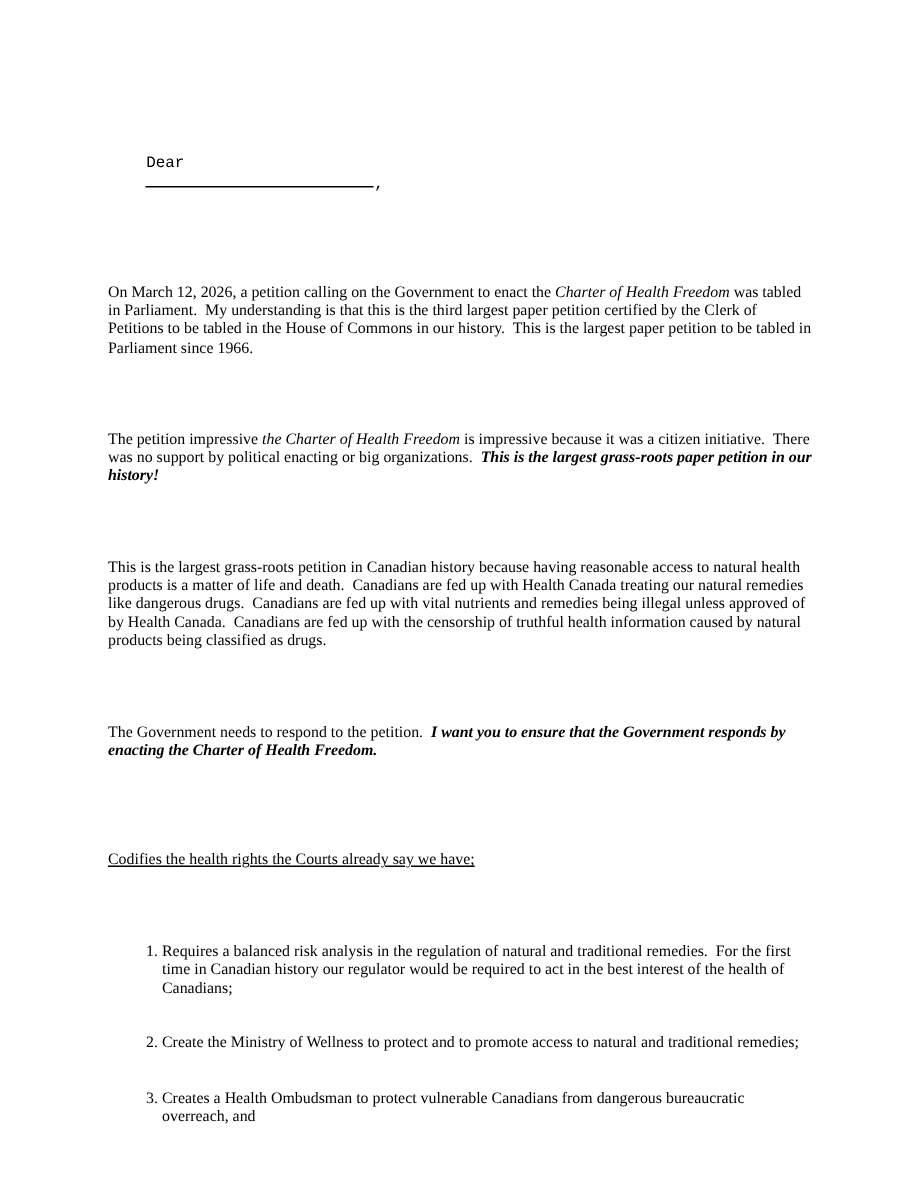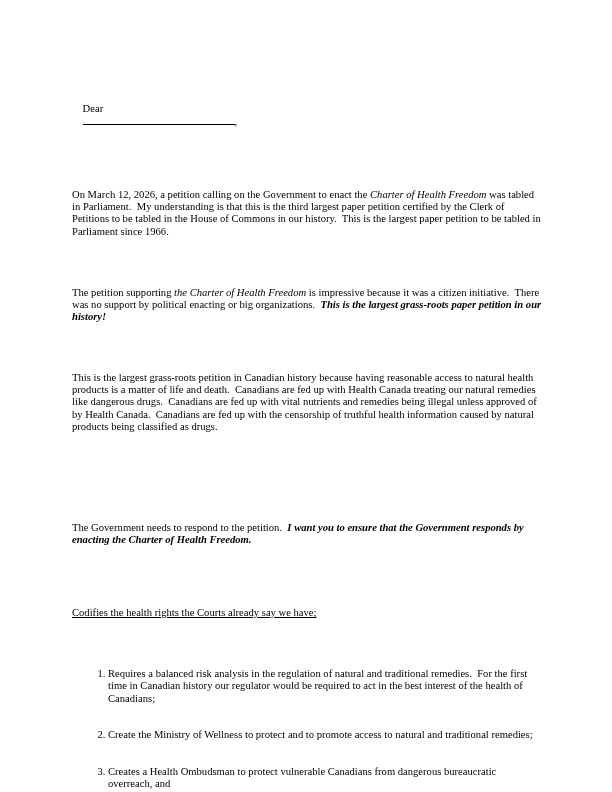--- a/index.html
+++ b/index.html
@@ -11,32 +11,32 @@
   p { margin: 0 0 12.2px 0; }
   .blank { display: inline-block; width: 152px; border-bottom: 1px solid #000; height: 9px; vertical-align: baseline; }
   ol { margin: 0 0 12.2px 0; padding-left: 36px; }
   ol li { padding-left: 0; margin: 0; }
   .bi { font-weight: bold; font-style: italic; }
 </style>
 </head>
 <body>
 
 <div class="page" style="white-space: pre-wrap;">
-  <p style="white-space: pre-wrap;">
+  <p style="white-space: pre-wrap; font-family: Liberation Mono, monospace;">
     <span>Dear</span>
     <span class="blank"></span><span>,</span>
   </p>
 
   <p style="white-space: pre-wrap;"><span>On March 12, 2026, a petition calling on the Government to enact the </span><i>Charter of Health Freedom</i><span> was tabled in Parliament.  My understanding is that this is the third largest paper petition certified by the Clerk of Petitions to be tabled in the House of Commons in our history.  This is the largest paper petition to be tabled in Parliament since 1966.</span></p>
 
-  <p style="white-space: pre-wrap;"><span>The petition supporting </span><i>the Charter of Health Freedom</i><span> is impressive because it was a citizen initiative.  There was no support by political enacting or big organizations.  </span><span class="bi">This is the largest grass-roots paper petition in our history!</span></p>
+  <p style="white-space: pre-wrap;"><span>The petition impressive </span><i>the Charter of Health Freedom</i><span> is impressive because it was a citizen initiative.  There was no support by political enacting or big organizations.  </span><span class="bi">This is the largest grass-roots paper petition in our history!</span></p>
 
   <p style="white-space: pre-wrap;">This is the largest grass-roots petition in Canadian history because having reasonable access to natural health products is a matter of life and death.  Canadians are fed up with Health Canada treating our natural remedies like dangerous drugs.  Canadians are fed up with vital nutrients and remedies being illegal unless approved of by Health Canada.  Canadians are fed up with the censorship of truthful health information caused by natural products being classified as drugs.</p>
 
-  <p style="white-space: pre-wrap; margin-top: 40px;"><span>The Government needs to respond to the petition.  </span><span class="bi">I want you to ensure that the Government responds by enacting the Charter of Health Freedom.</span></p>
+  <p style="white-space: pre-wrap;"><span>The Government needs to respond to the petition.  </span><span class="bi">I want you to ensure that the Government responds by enacting the Charter of Health Freedom.</span></p>
 
 
   <div style="white-space: pre-wrap; text-decoration: underline;">Codifies the health rights the Courts already say we have;</div>
   <ol>
     <li style="white-space: pre-wrap;">Requires a balanced risk analysis in the regulation of natural and traditional remedies.  For the first time in Canadian history our regulator would be required to act in the best interest of the health of Canadians;</li>
     <li style="white-space: pre-wrap;">Create the Ministry of Wellness to protect and to promote access to natural and traditional remedies;</li>
     <li style="white-space: pre-wrap;">Creates a Health Ombudsman to protect vulnerable Canadians from dangerous bureaucratic overreach, and</li>
     
   </ol>
 

